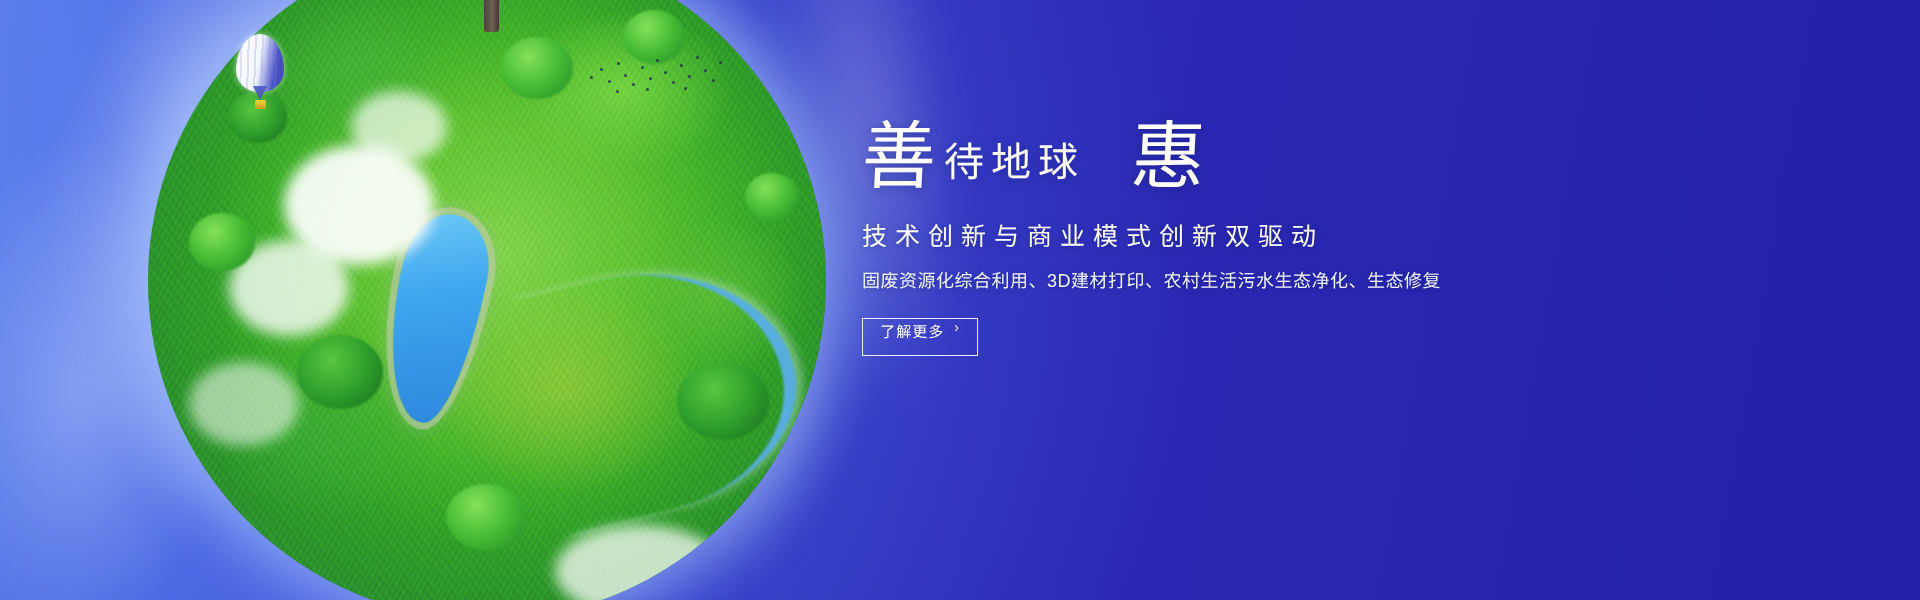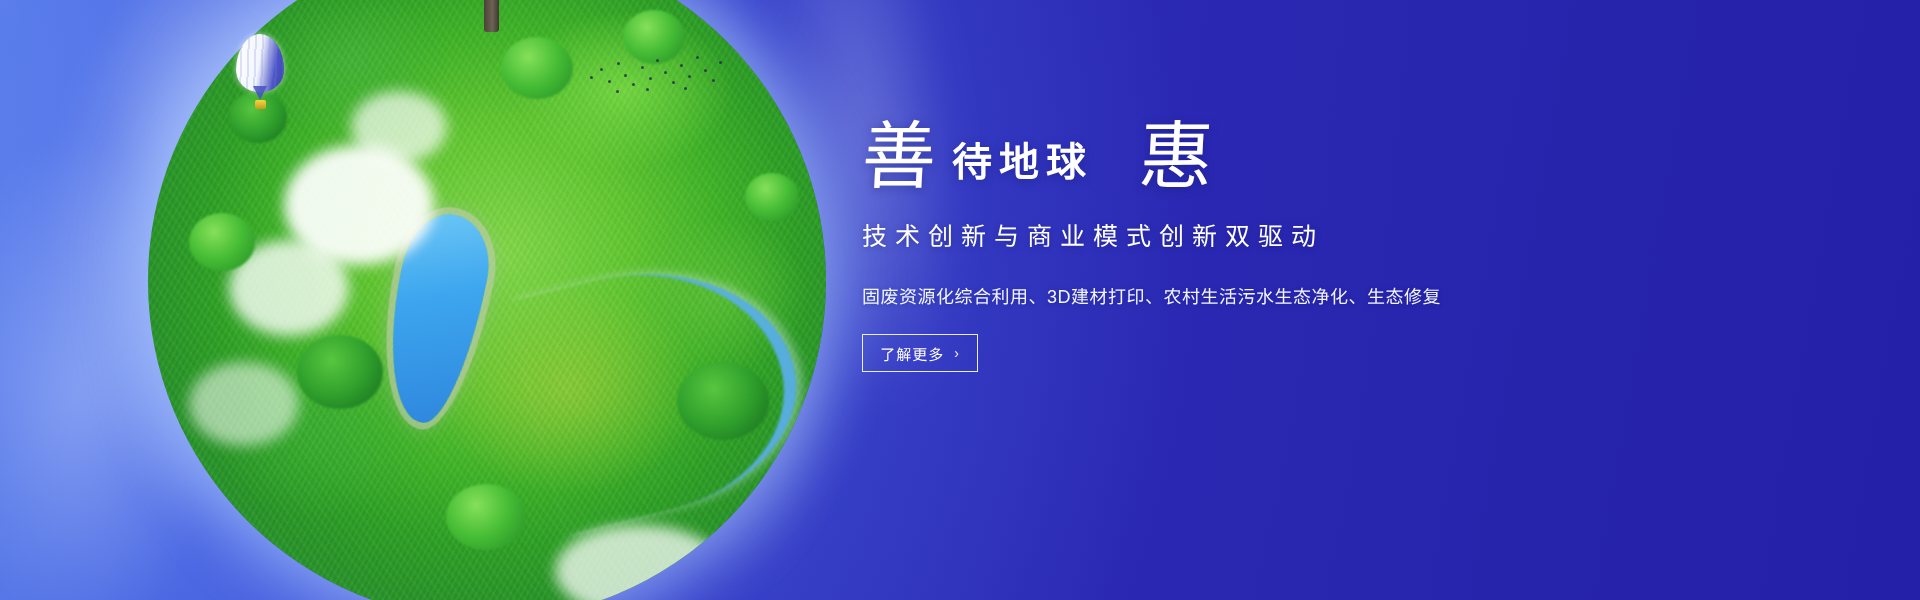--- a/index.html
+++ b/index.html
@@ -136,36 +136,36 @@
     display:flex;align-items:baseline;white-space:nowrap;
     text-shadow:0 2px 10px rgba(10,20,90,0.35);
   }
   .h-big{
     font-family:"Liberation Serif","DejaVu Serif",serif;
     font-size:74px;line-height:1;font-weight:400;
     letter-spacing:0;transform:skewX(-3deg);
   }
   .h-small{
     font-family:"Liberation Serif","DejaVu Serif",serif;
-    font-size:40px;line-height:1;font-weight:700;
-    letter-spacing:7px;margin-left:16px;position:relative;top:-6px;
+    font-size:40px;line-height:1;font-weight:400;
+    letter-spacing:7px;margin-left:8px;position:relative;top:-6px;
   }
   .h-gap{display:inline-block;width:46px;}
   .subtitle{
     margin-top:22px;font-size:25px;letter-spacing:8px;font-weight:400;
     color:#ffffff;white-space:nowrap;
     text-shadow:0 1px 6px rgba(10,20,90,0.35);
   }
   .desc{
-    margin-top:30px;font-size:18px;letter-spacing:.5px;font-weight:400;
+    margin-top:14px;font-size:18px;letter-spacing:.5px;font-weight:400;
     color:#f2f5ff;white-space:nowrap;
     text-shadow:0 1px 5px rgba(10,20,90,0.30);
   }
   .cta{
-    margin-top:26px;display:inline-flex;align-items:center;justify-content:center;
+    margin-top:26px;display:inline-flex;align-items:flex-start;justify-content:center;
     gap:10px;width:116px;height:38px;
     border:1px solid rgba(255,255,255,0.9);
     background:transparent;color:#ffffff;
     font-size:15px;letter-spacing:1px;cursor:pointer;
     font-family:"Liberation Sans","DejaVu Sans",sans-serif;
   }
   .cta .chev{font-size:14px;line-height:1;opacity:.95;}
 </style>
 </head>
 <body>

